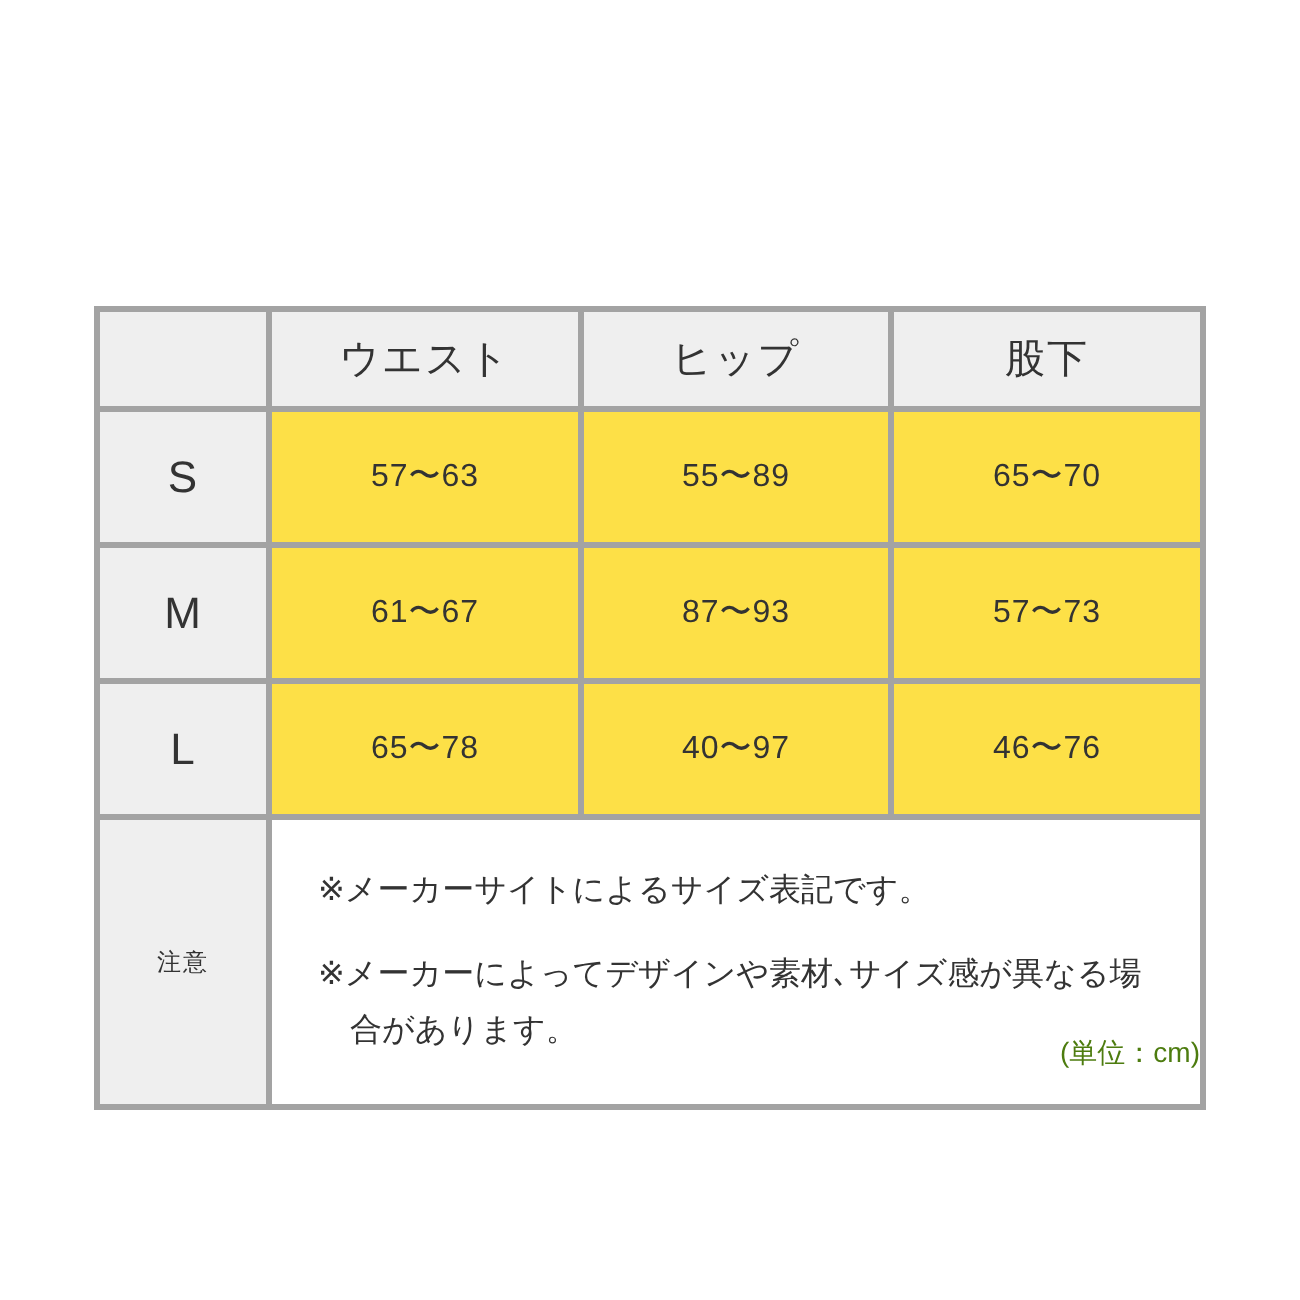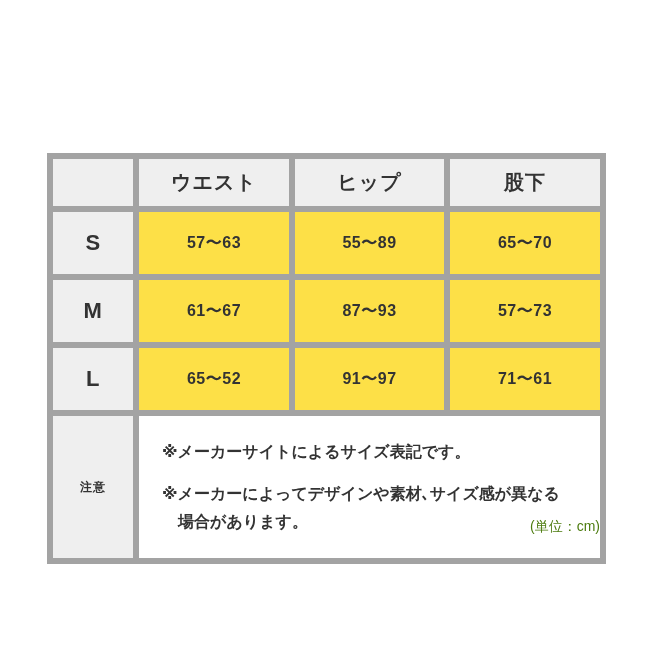--- a/index.html
+++ b/index.html
@@ -18,24 +18,24 @@
   .size-table {
     position: absolute;
     left: 47px;
     top: 153px;
     width: 553px;
     border-collapse: collapse;
     table-layout: fixed;
   }
   .size-table th,
   .size-table td {
-    border: 6px solid #a3a3a3;
+    border: 3px solid #a3a3a3;
     text-align: center;
     vertical-align: middle;
-    font-weight: 700;
+    font-weight: 400;
     padding: 0;
   }
   .size-table thead th {
     height: 47px;
     background: #efefef;
     font-size: 20px;
     letter-spacing: 1px;
   }
   .size-table tbody th {
     background: #efefef;
@@ -107,23 +107,23 @@
       <td>65〜70</td>
     </tr>
     <tr class="data-row">
       <th>M</th>
       <td>61〜67</td>
       <td>87〜93</td>
       <td>57〜73</td>
     </tr>
     <tr class="data-row">
       <th>L</th>
-      <td>65〜52</td>
-      <td>91〜97</td>
-      <td>71〜61</td>
+      <td>65〜78</td>
+      <td>40〜97</td>
+      <td>46〜76</td>
     </tr>
     <tr class="note-row">
       <th>注意</th>
       <td colspan="3">
         <p class="note-line">※メーカーサイトによるサイズ表記です。</p>
         <p class="note-line">※メーカーによってデザインや素材､サイズ感が異なる場合があります。</p>
       </td>
     </tr>
   </tbody>
 </table>

